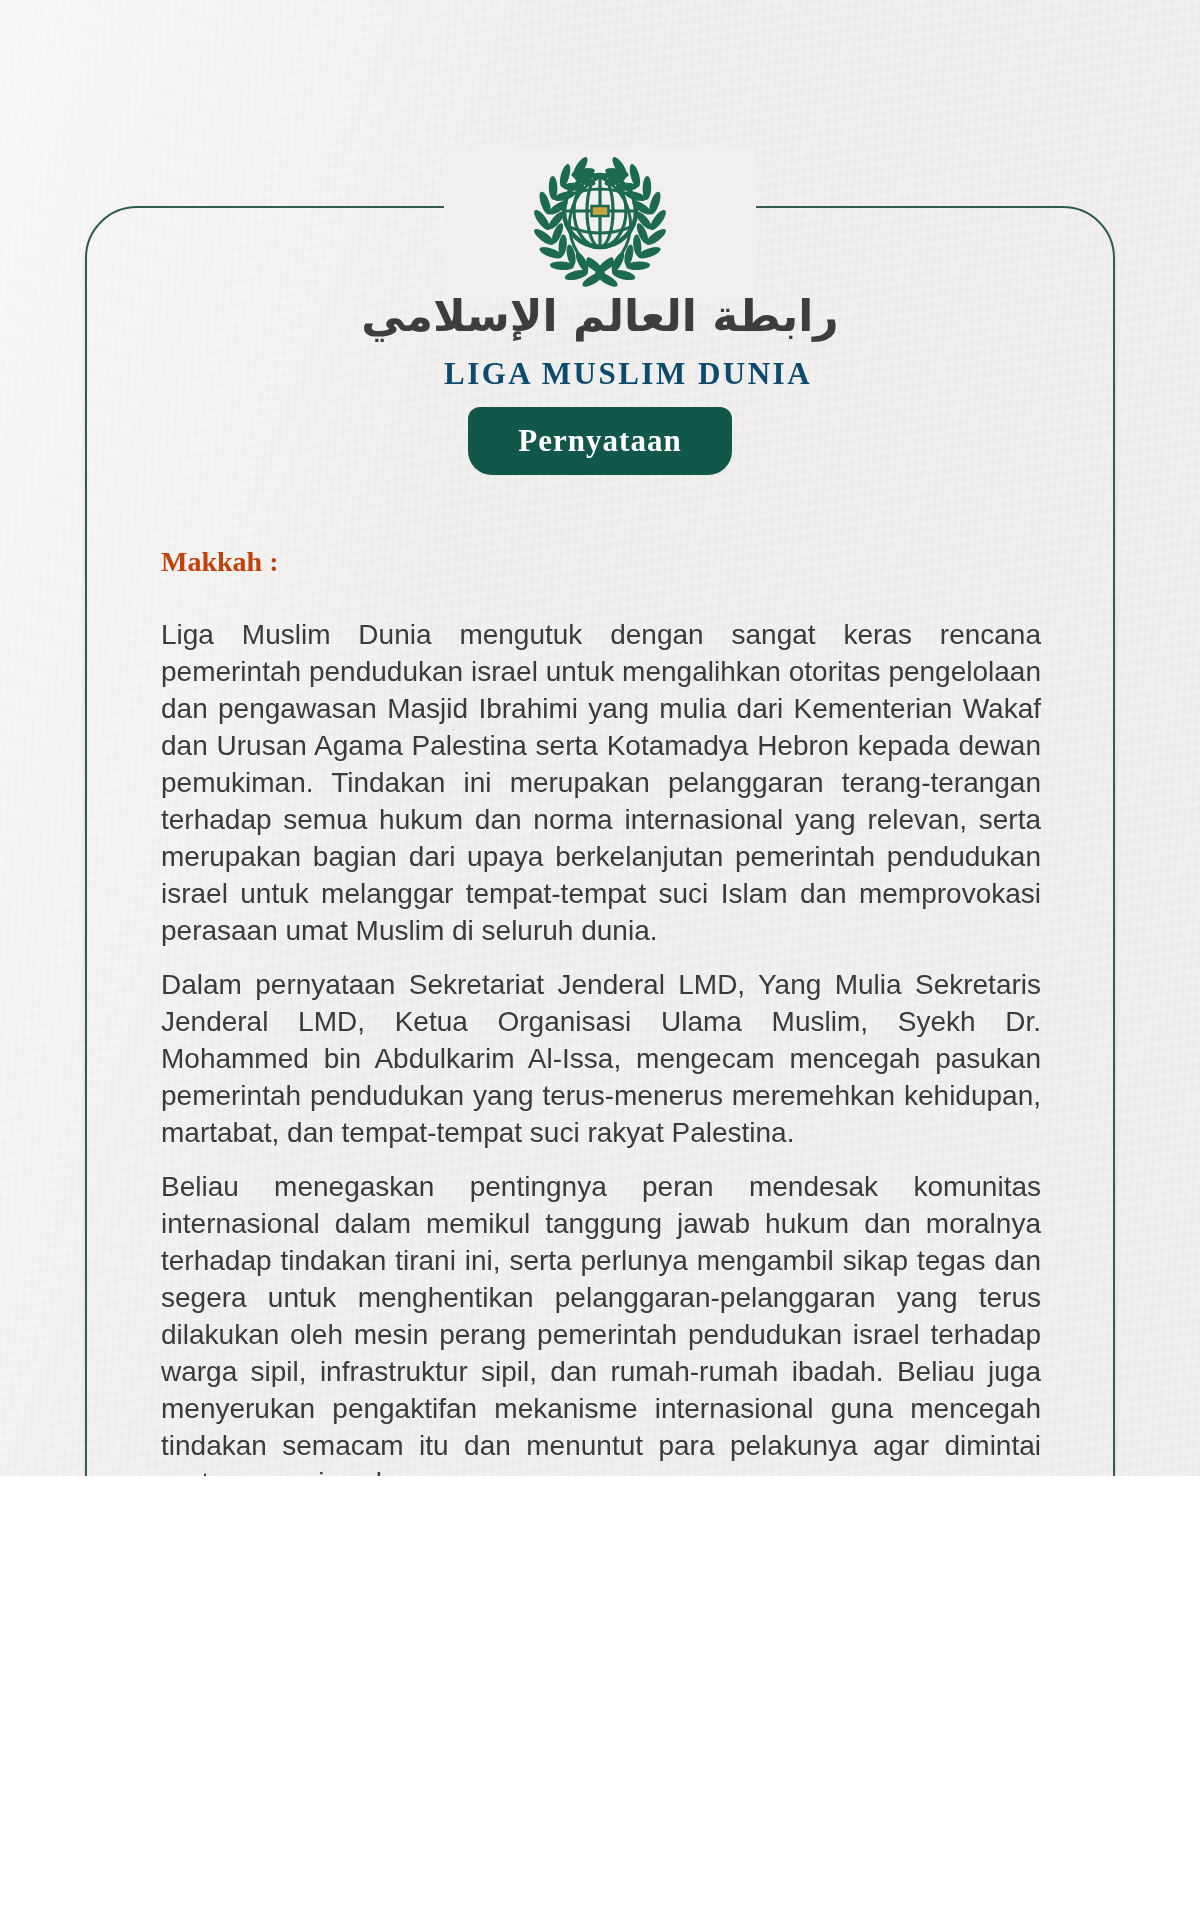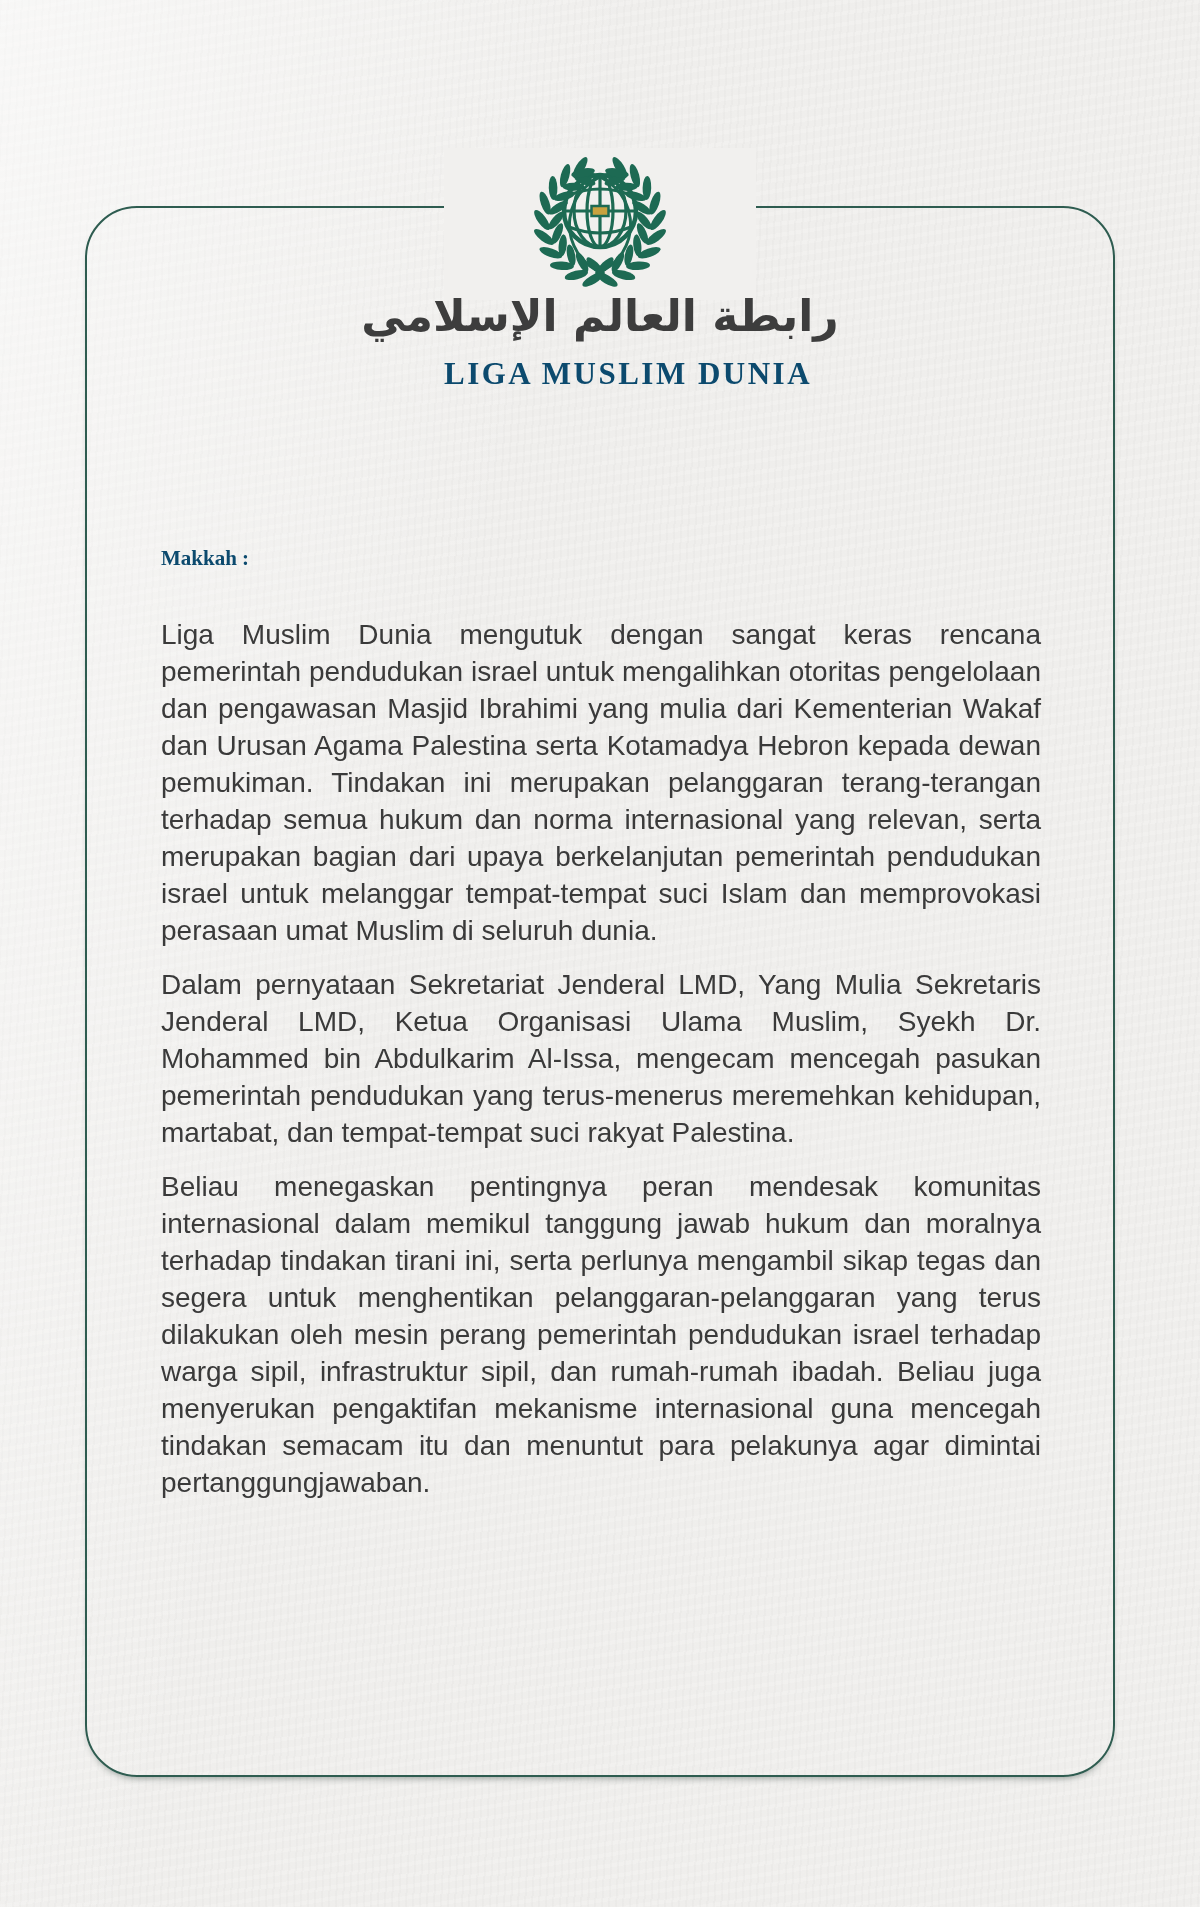--- a/index.html
+++ b/index.html
@@ -5,21 +5,21 @@
   html,body{margin:0;padding:0;}
   body{width:1200px;height:1907px;font-family:"Liberation Sans",sans-serif;}
   :root{
     --page-bg:#f1f0ee;
     --frame-border:#2e5c50;
     --logo-green:#1d6a53;
     --logo-gold:#c8a23f;
     --badge-green:#11574a;
     --ink:#3a3a3a;
   }
-  .page{position:relative;width:1200px;height:1907px;background:var(--page-bg);overflow:hidden;}
+  .page{position:relative;width:1200px;height:1476px;background:var(--page-bg);overflow:hidden;}
   .page::before{
     content:'';position:absolute;inset:0;pointer-events:none;
     background-image:
       linear-gradient(105deg, rgba(255,255,255,.55) 0%, rgba(255,255,255,0) 38%),
       repeating-linear-gradient(93deg, rgba(0,0,0,.014) 0 2px, rgba(255,255,255,.025) 2px 7px),
       repeating-linear-gradient(171deg, rgba(255,255,255,.05) 0 4px, rgba(0,0,0,.006) 4px 11px);
   }
   .frame{
     position:absolute;left:85px;top:206px;width:1026px;height:1567px;
     border:2px solid var(--frame-border);border-radius:52px;
@@ -41,21 +41,21 @@
     position:absolute;top:407px;left:50%;transform:translateX(-50%);z-index:2;
     width:264px;height:68px;background:var(--badge-green);
     border-radius:12px 12px 24px 24px;
     display:flex;align-items:center;justify-content:center;
   }
   .badge-label{
     font-family:"Liberation Serif",serif;font-weight:bold;font-size:31px;color:#ffffff;letter-spacing:1px;
   }
   .location-heading{
     position:absolute;left:161px;top:546px;z-index:2;
-    font-family:"Liberation Serif",serif;font-weight:bold;font-size:21px;color:#0c4a6e;
+    font-family:"Liberation Serif",serif;font-weight:bold;font-size:28px;color:#c2410c;
   }
   .body-copy{
     position:absolute;left:161px;top:616px;width:880px;z-index:2;
     font-size:28px;line-height:37px;color:var(--ink);text-align:justify;
   }
   .body-copy p{margin:0 0 17px 0;}
 </style>
 </head>
 <body>
 
@@ -125,20 +125,23 @@
             <ellipse cx="136.92954403177214" cy="24.833034068835524" rx="12" ry="4.3" transform="rotate(-169 136.92954403177214 24.833034068835524)"></ellipse>
           </g>
       </svg>
     </span>
   </div>
 
   <div class="arabic-title" dir="rtl">رابطة العالم الإسلامي</div>
 
   <div class="org-name">LIGA MUSLIM DUNIA</div>
 
+  <div class="badge">
+    <span class="badge-label">Pernyataan</span>
+  </div>
 
   <div class="location-heading">Makkah :</div>
 
   <div class="body-copy">
     <p>Liga Muslim Dunia mengutuk dengan sangat keras rencana pemerintah pendudukan israel untuk mengalihkan otoritas pengelolaan dan pengawasan Masjid Ibrahimi yang mulia dari Kementerian Wakaf dan Urusan Agama Palestina serta Kotamadya Hebron kepada dewan pemukiman. Tindakan ini merupakan pelanggaran terang-terangan terhadap semua hukum dan norma internasional yang relevan, serta merupakan bagian dari upaya berkelanjutan pemerintah pendudukan israel untuk melanggar tempat-tempat suci Islam dan memprovokasi perasaan umat Muslim di seluruh dunia.</p>
     <p>Dalam pernyataan Sekretariat Jenderal LMD, Yang Mulia Sekretaris Jenderal LMD, Ketua Organisasi Ulama Muslim, Syekh Dr. Mohammed bin Abdulkarim Al-Issa, mengecam mencegah pasukan pemerintah pendudukan yang terus-menerus meremehkan kehidupan, martabat, dan tempat-tempat suci rakyat Palestina.</p>
     <p>Beliau menegaskan pentingnya peran mendesak komunitas internasional dalam memikul tanggung jawab hukum dan moralnya terhadap tindakan tirani ini, serta perlunya mengambil sikap tegas dan segera untuk menghentikan pelanggaran-pelanggaran yang terus dilakukan oleh mesin perang pemerintah pendudukan israel terhadap warga sipil, infrastruktur sipil, dan rumah-rumah ibadah. Beliau juga menyerukan pengaktifan mekanisme internasional guna mencegah tindakan semacam itu dan menuntut para pelakunya agar dimintai pertanggungjawaban.</p>
   </div>
 
 </div>

